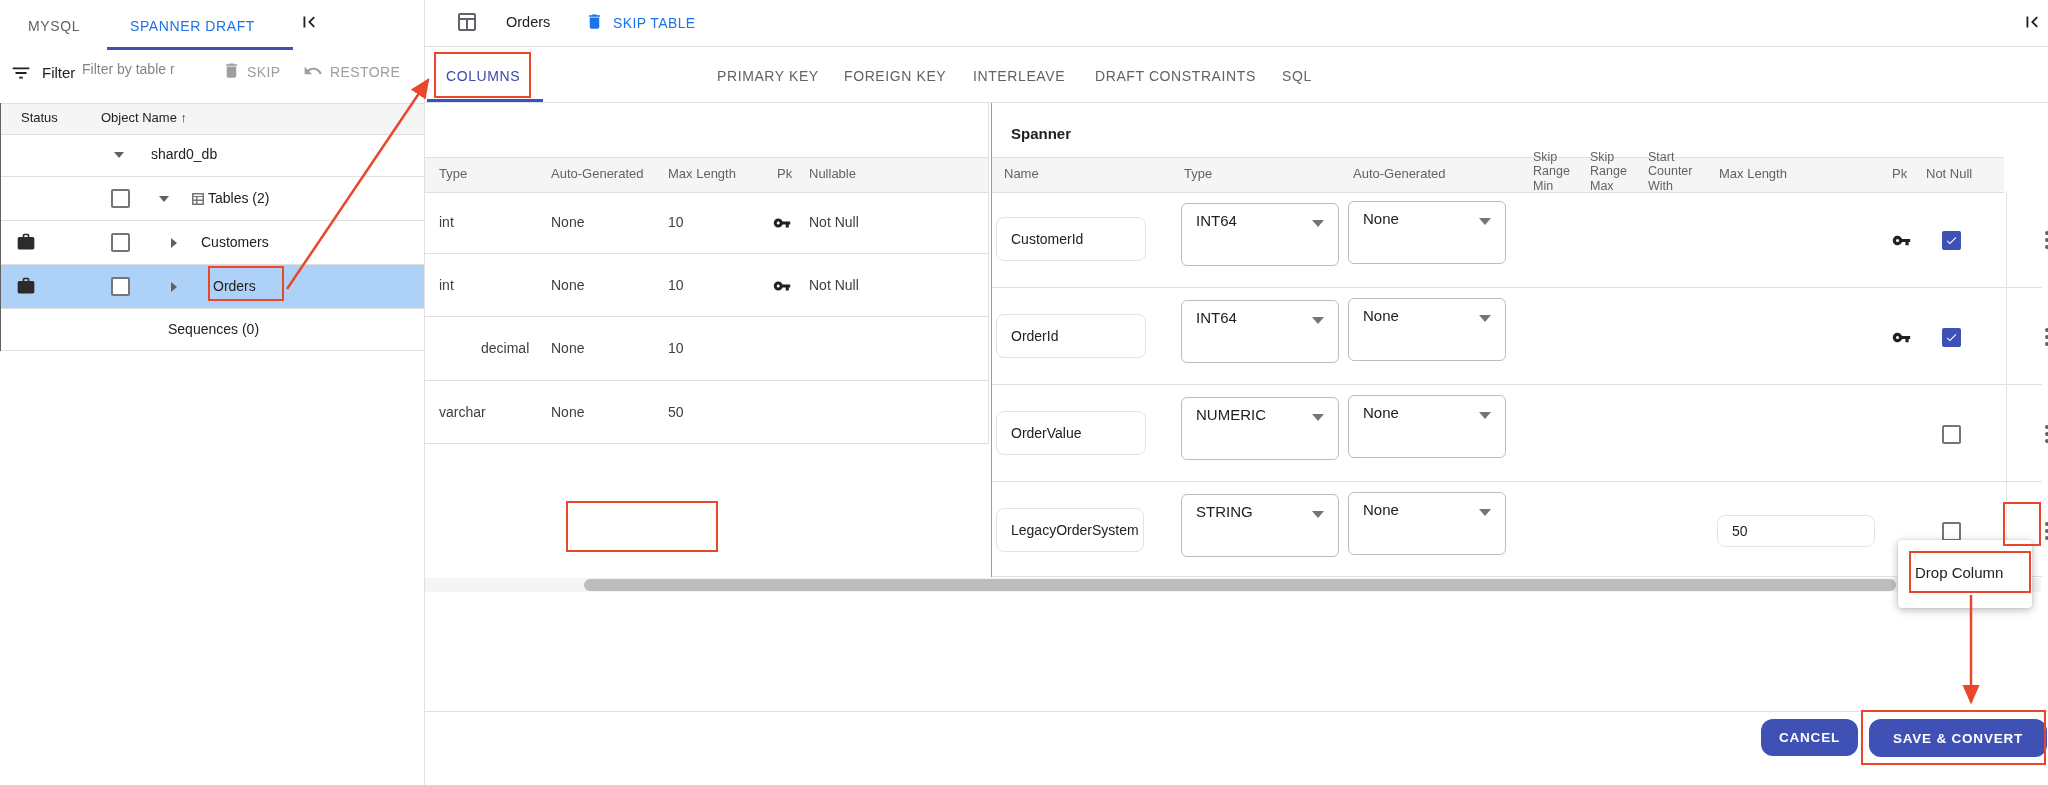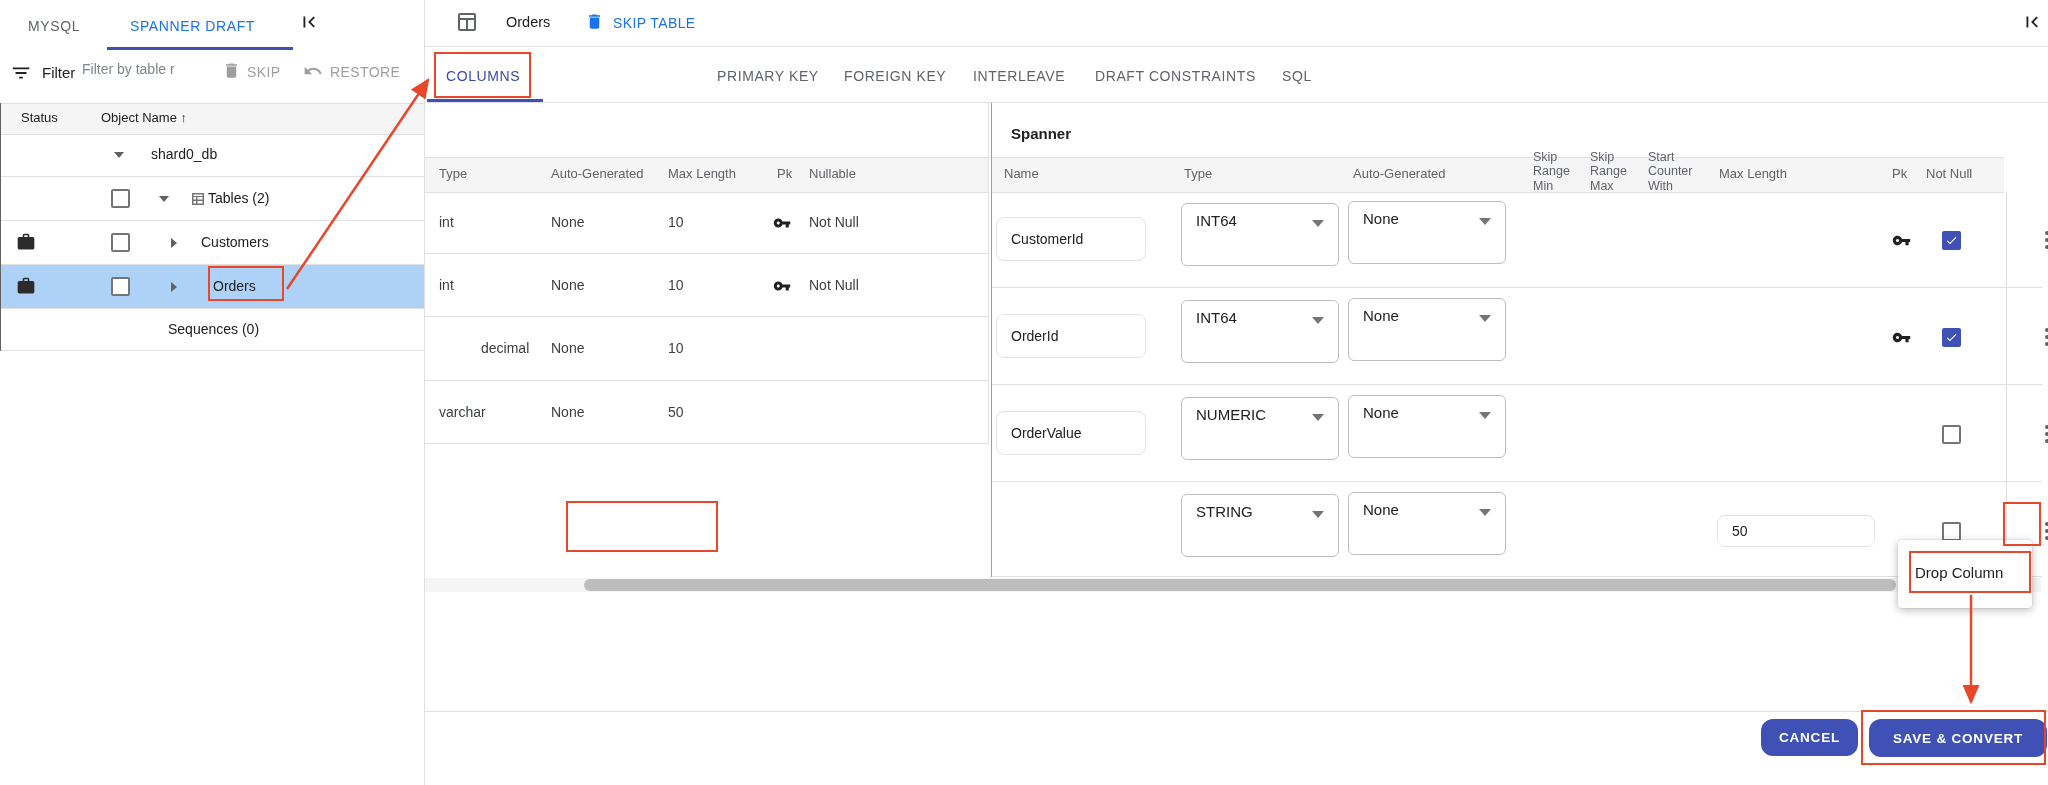--- a/index.html
+++ b/index.html
@@ -275,20 +275,21 @@
         </div>
         <div class="checkbox" style="left:950px;top:40px;"></div>
         <div class="kebab" style="left:1043px;top:37px;">
             <i></i>
             <i></i>
             <i></i>
           </div>
       </div>
 
       <div class="abs" style="left:0;top:379px;width:1050px;height:95px;border-bottom:1px solid #e0e0e0;box-sizing:border-box;">
+        <input class="name-input" style="left: 4px; top: 26px; width: 148px;" value="LegacyOrderSystem">
         <div class="sel-box" style="left:189px;top:12px;">
           <span class="val">STRING</span>
             <span class="car"></span>
         </div>
         <div class="sel-box" style="left:356px;top:10px;">
           <span class="val">None</span>
             <span class="car"></span>
         </div>
         <input class="small-input" style="left: 725px; top: 33px;" value="50">
         <div class="checkbox" style="left:950px;top:40px;"></div>

